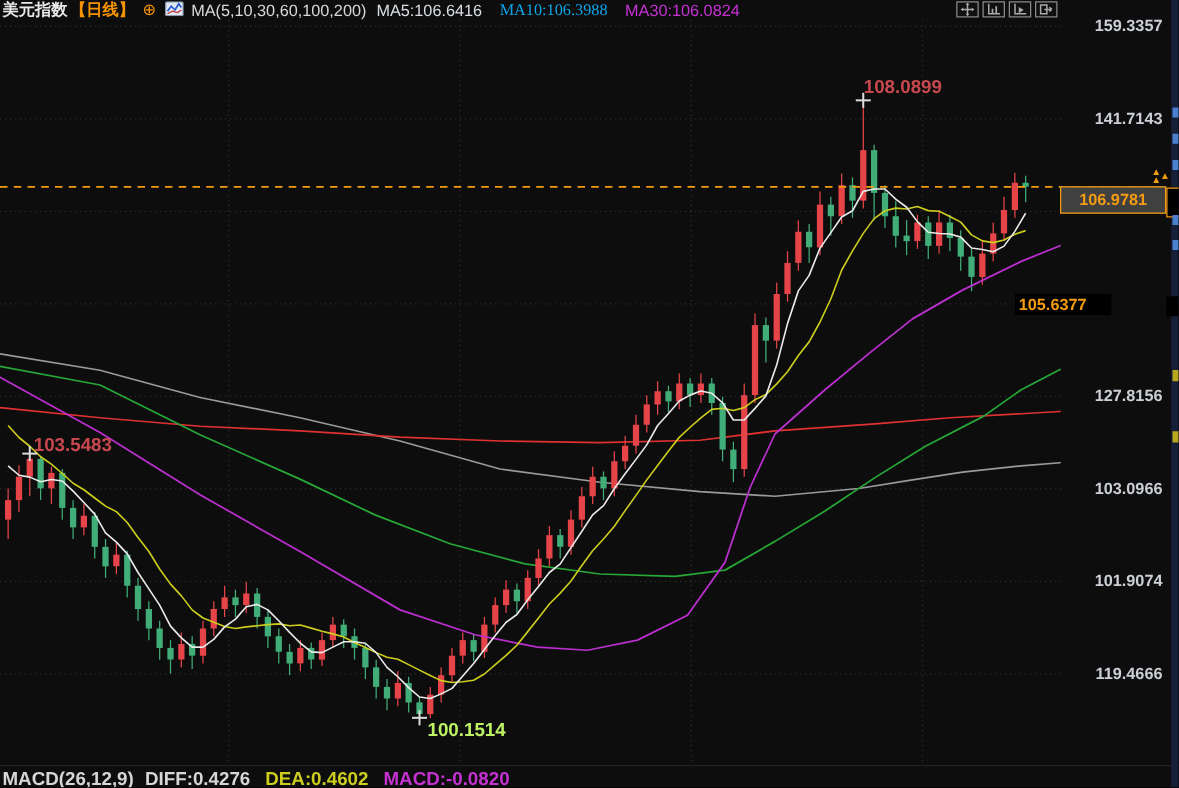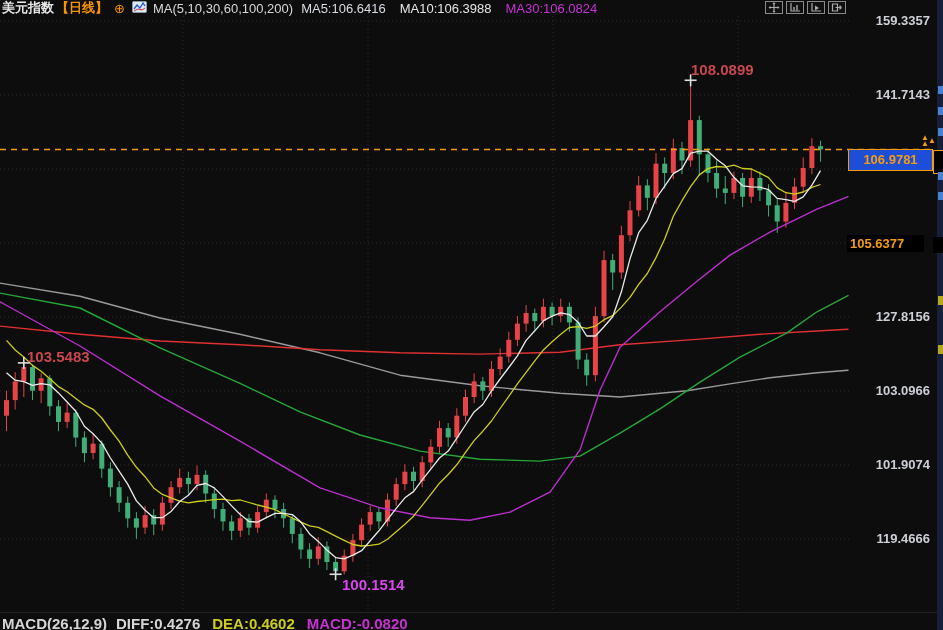--- a/index.html
+++ b/index.html
@@ -7,39 +7,39 @@
           font-family:"Liberation Sans","DejaVu Sans",sans-serif;}
   
   .topbar{position:absolute;left:2px;top:0;height:16px;display:flex;align-items:center;
           font-size:13px;white-space:nowrap;z-index:6;}
   .sym{color:#e8e8e8;font-weight:bold;}
   .period{color:#f79400;font-weight:bold;margin-left:2px;cursor:pointer;}
   .cmp{color:#f79400;font-size:13px;margin-left:6px;cursor:pointer;}
   .chart-ic{margin-left:7px;margin-right:6px;display:inline-block;cursor:pointer;}
   .maset{color:#d8d8d8;}
   .ma5v{color:#d9dde3;margin-left:8px;}
-  .ma10v{color:#e5e5e5;margin-left:14px;}
+  .ma10v{color:#0ea5e9;margin-left:14px;font-family:Liberation Serif, serif;}
   .ma30v{color:#c631d4;margin-left:14px;}
   
   .tools{position:absolute;top:1px;left:765px;display:flex;gap:3px;z-index:7;}
   .tbtn{width:18px;height:13px;border:1px solid #8a8a8a;background:#101010;display:flex;
         align-items:center;justify-content:center;cursor:pointer;box-sizing:border-box;}
   
   .axlabel{position:absolute;right:13px;color:#ccd0d6;font-size:13px;font-weight:bold;z-index:4;}
   #axis-labels{position:absolute;inset:0;pointer-events:none;z-index:4;}
-  .cpbox{position:absolute;left:848px;width:83px;height:20px;border:1px solid #f39c12;background:#1d4ed8;
+  .cpbox{position:absolute;left:848px;width:83px;height:20px;border:1px solid #f39c12;background:#404040;
          color:#f39c12;font-size:13px;font-weight:bold;text-align:center;line-height:20px;z-index:5;}
   .cparrow{position:absolute;left:921px;color:#f39c12;font-size:8px;line-height:6px;z-index:6;text-align:center;}
-  .seclabel{position:absolute;left:847px;width:74px;height:17px;background:#000;color:#f39c12;
+  .seclabel{position:absolute;left:812px;width:74px;height:17px;background:#000;color:#f39c12;
             font-size:13px;font-weight:bold;line-height:17px;padding-left:3px;z-index:5;}
   
   .anno{position:absolute;font-size:15px;font-weight:bold;z-index:3;}
   .anno-high{left:691px;top:61px;color:#c7484e;}
   .anno-left{left:27px;top:348px;color:#c7484e;}
-  .anno-low{left:342px;top:576px;color:#d946ef;}
+  .anno-low{left:342px;top:576px;color:#bef264;}
   
   .footer{position:absolute;left:2px;top:615px;display:flex;font-size:15px;font-weight:bold;
           white-space:nowrap;z-index:6;}
   .f-macd{color:#d6d6d6;}
   .f-diff{color:#d6d6d6;margin-left:9px;}
   .f-dea{color:#cdcd1e;margin-left:12px;}
   .f-mval{color:#c631d4;margin-left:12px;}
   .sep{position:absolute;left:0;top:612px;width:943px;height:1px;background:#232323;z-index:2;}
   
   .strip{position:absolute;right:0;top:0;width:6px;height:630px;background:#161f38;z-index:8;}

